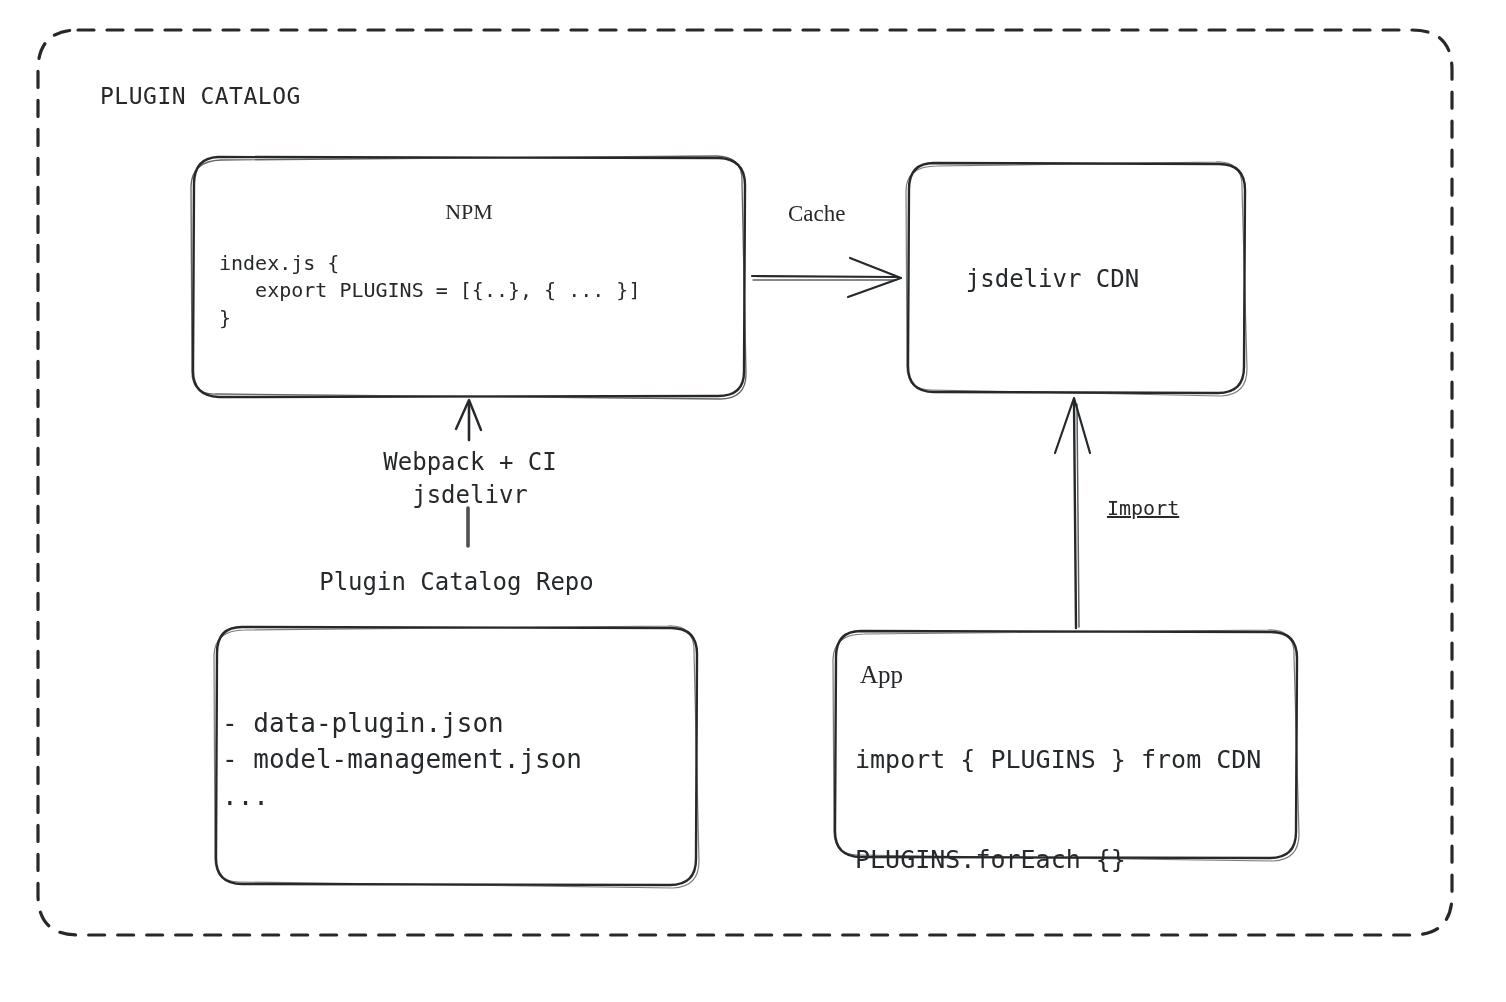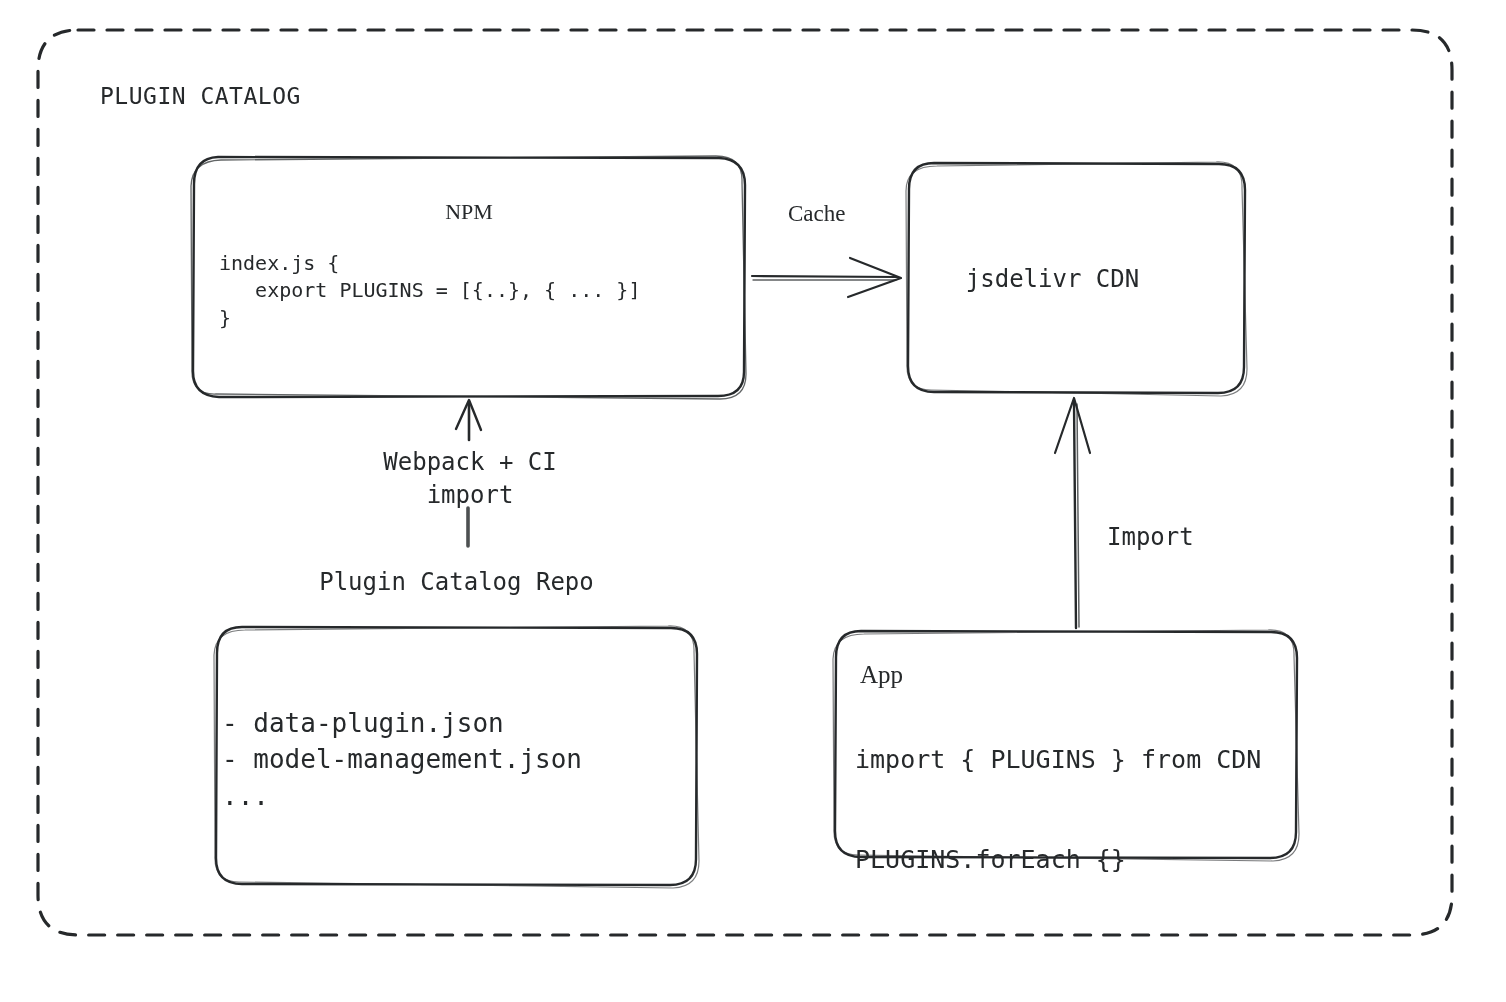--- a/index.html
+++ b/index.html
@@ -71,22 +71,23 @@
     width: 481px;
     text-align: center;
     font-size: 24px;
   }
   #repo-list {
     left: 222px; top: 705px;
     font-size: 26px;
     line-height: 1.4;
   }
   #import-label {
-    left: 1107px; top: 520px;
-    font-size: 24px;
+    left: 1107px; top: 494px;
+    font-size: 20px;
+    text-decoration: underline;
   }
   #app-title {
     left: 860px; top: 657px;
     font-size: 25px;
     text-align: right;
   }
   #app-code {
     left: 855px; top: 735px;
     font-size: 25px;
     line-height: 2.0;
@@ -159,21 +160,21 @@
 
   <div class="txt mono" id="npm-code">index.js {
    export PLUGINS = [{..}, { ... }]
 }</div>
 
   <div class="txt mono" id="cdn-title">jsdelivr CDN</div>
 
   <div class="txt sans" id="cache-label">Cache</div>
 
   <div class="txt mono" id="build-label">Webpack + CI
-import</div>
+jsdelivr</div>
 
   <div class="txt mono" id="repo-list">- data-plugin.json
 - model-management.json
 ...</div>
 
   <div class="txt mono" id="repo-title">Plugin Catalog Repo</div>
 
   <div class="txt mono" id="import-label">Import</div>
 
   <div class="txt sans" id="app-title">App</div>

